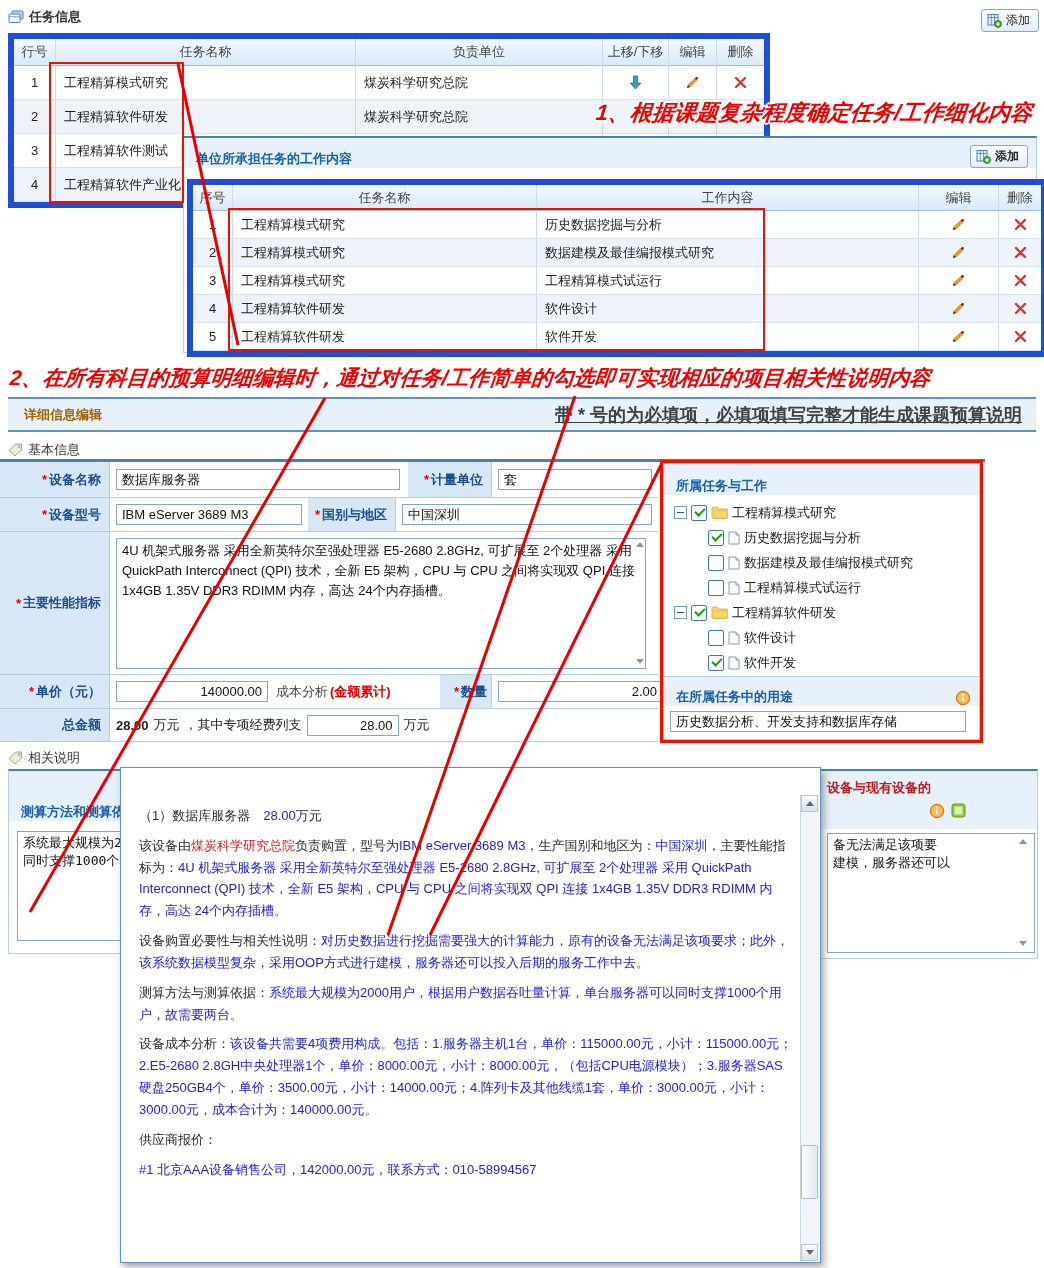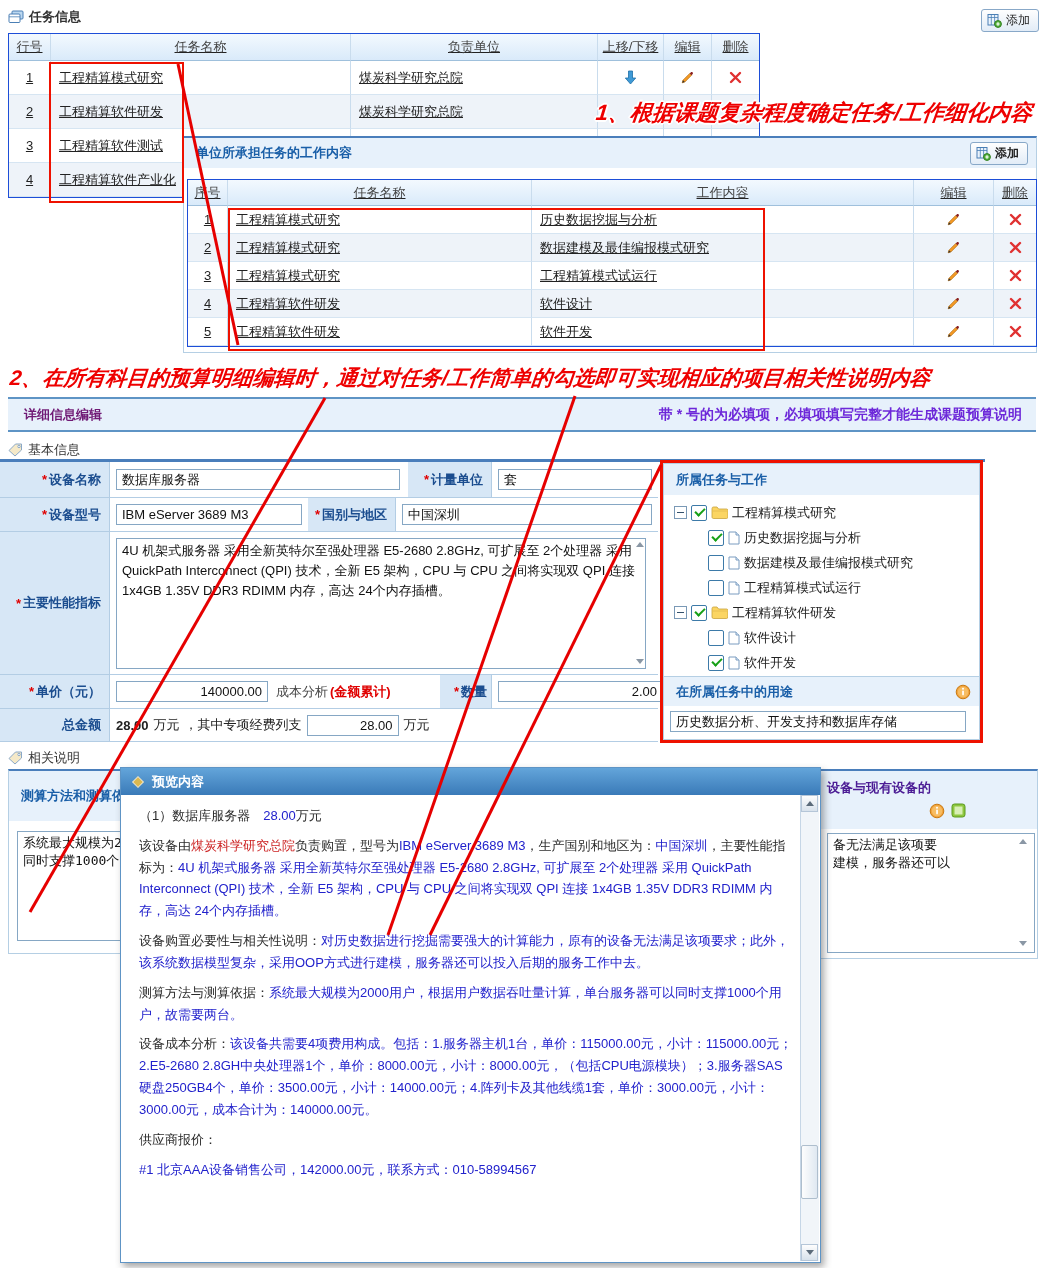--- a/index.html
+++ b/index.html
@@ -6,50 +6,50 @@
   #page{position:relative;width:1044px;height:1268px;background:#fff;overflow:hidden;
         font-family:"Liberation Sans","DejaVu Sans",sans-serif;font-size:13px;color:#222;}
   .abs{position:absolute;}
 
   
   .sec-head{display:flex;align-items:center;gap:5px;font-weight:bold;color:#333;}
   .btn{display:inline-flex;align-items:center;gap:4px;border:1px solid #88a8c8;border-radius:3px;
        background:linear-gradient(#fefefe,#e2ecf7);padding:2px 8px 2px 5px;font-size:12px;color:#222;cursor:pointer;}
 
   
-  .tbl{border:1px solid #1d4ed8;background:#fff;text-decoration:underline;}
+  .tbl{border:6px solid #1d4ed8;background:#fff;}
   .trow{display:flex;}
   .tc{box-sizing:border-box;border-right:1px solid #c9dced;border-bottom:1px solid #d6e5f2;
       display:flex;align-items:center;padding:0 8px;overflow:hidden;white-space:nowrap;}
   .tc:last-child{border-right:none;}
   .th .tc{background:linear-gradient(#f3f9fe,#d9eafa);justify-content:center;color:#444;border-bottom:1px solid #9fc0dc;}
   .cen{justify-content:center;}
   .alt{background:#eef3f9;}
 
   
   .t1 .c1{width:42px;}.t1 .c2{width:300px;}.t1 .c3{width:247px;}.t1 .c4{width:66px;}.t1 .c5{width:48px;}.t1 .c6{width:47px;}
   .t1 .trow{height:34px;}.t1 .th{height:27px;}.t1 .th .tc{height:27px;}
   
   .t2 .c1{width:40px;text-align:right;}.t2 .c2{width:304px;}.t2 .c3{width:382px;}.t2 .c4{width:80px;}.t2 .c5{width:42px;}
   .t2 .trow{height:28px;}.t2 .th{height:26px;}.t2 .th .tc{height:26px;}
 
   
   .panel{box-sizing:border-box;border:1px solid #b5cfe4;border-top:2px solid #4a7ebb;background:#fff;}
-  .panel-strip{background:#e7f1fb;display:flex;align-items:center;justify-content:space-between;
+  .panel-strip{background:#e7f1fb;display:flex;align-items:flex-end;justify-content:space-between;
                padding:0 8px 0 12px;font-weight:bold;color:#1a5fa8;}
   .redbox{border:2px solid #ee1100;pointer-events:none;}
 
   .ann{font-weight:bold;font-style:italic;color:#ee0000;transform:skewX(-6deg);white-space:nowrap;
        text-shadow:-2px 0 #fff,2px 0 #fff,0 -2px #fff,0 2px #fff,-1px -1px #fff,1px 1px #fff,1px -1px #fff,-1px 1px #fff;}
 
   
   #detailbar{box-sizing:border-box;background:#e7f1fb;border-top:2px solid #5e94c5;border-bottom:2px solid #5e94c5;
              display:flex;align-items:center;justify-content:space-between;padding:0 14px 0 16px;}
-  #detailbar .l{font-weight:bold;color:#701a75;}
-  #detailbar .r{font-weight:bold;color:#6d28d9;font-size:14px;}
+  #detailbar .l{font-weight:bold;color:#a16207;}
+  #detailbar .r{font-weight:bold;color:#404040;font-size:18px;text-decoration:underline;}
 
   
   .frow{display:flex;border-bottom:1px solid #b3cde4;box-sizing:border-box;}
   .fcell{box-sizing:border-box;display:flex;align-items:center;padding:0 6px;}
   .flabel{background:#d7e7f6;justify-content:flex-end;font-weight:bold;color:#1b4d8f;padding-right:8px;border-right:1px solid #b3cde4;}
   .star{color:#e00000;margin-right:2px;font-weight:bold;}
   input.fi,.ftext{box-sizing:border-box;border:1px solid #86a7c4;background:#fff;font:13px "Liberation Sans","DejaVu Sans",sans-serif;
            color:#111;padding:2px 5px;}
   .num{text-align:right;}
   .w110{width:110px;}
@@ -491,21 +491,21 @@
   <div class="abs panel" style="left:8px;top:769px;width:497px;height:185px;">
     <div class="panel-strip" style="height:50px;justify-content:flex-start;">
       <span>测算方法和测算依</span>
     </div>
     <div class="ftext" style="position:absolute;left:8px;top:60px;width:478px;height:110px;white-space:pre-wrap;font-family:'DejaVu Sans Mono','Liberation Mono',monospace;font-size:13px;">系统最大规模为2
 同时支撑1000个</div>
   </div>
 
   <div class="abs panel" style="left:530px;top:769px;width:508px;height:190px;">
     <div style="height:58px;background:#e7f1fb;position:relative;">
-      <span style="position:absolute;left:296px;top:8px;font-weight:bold;color:#4c1d95;">设备与现有设备的</span>
+      <span style="position:absolute;left:296px;top:8px;font-weight:bold;color:#b91c1c;">设备与现有设备的</span>
       <span style="position:absolute;left:398px;top:32px;display:flex;gap:6px;">
         <span>
             <svg width="16" height="16" viewBox="0 0 16 16">
               <circle cx="8" cy="8" r="6.8" fill="#f2a33c" stroke="#c97a12"></circle>
               <circle cx="8" cy="8" r="5.2" fill="#f7bd63"></circle>
               <rect x="7.2" y="6.6" width="1.7" height="4.8" rx="0.8" fill="#fff"></rect>
               <circle cx="8" cy="4.7" r="1" fill="#fff"></circle>
             </svg>
           </span>
         <span>
@@ -516,28 +516,20 @@
           </span>
       </span>
     </div>
     <div class="ftext" style="position:absolute;left:296px;top:62px;width:208px;height:120px;white-space:pre-wrap;font-family:'DejaVu Sans Mono','Liberation Mono',monospace;font-size:13px;">备无法满足该项要
 建模，服务器还可以</div>
     <span class="mini-tri-up" style="right:10px;top:68px;"></span>
     <span class="mini-tri-dn" style="right:10px;bottom:12px;"></span>
   </div>
 
   <div id="modal" class="abs" style="left:120px;top:767px;width:701px;height:496px;z-index:10;">
-    <div id="modal-title">
-      <span>
-        <svg width="14" height="14" viewBox="0 0 14 14">
-            <rect x="3.2" y="3.2" width="7.6" height="7.6" transform="rotate(45 7 7)" fill="#dcb84f" stroke="#f2e7c8"></rect>
-          </svg>
-      </span>
-      <span>预览内容</span>
-    </div>
     <div class="mbody">
       <p class="para"><span class="c-k">（1）数据库服务器　</span><span class="c-b">28.00</span><span class="c-k">万元</span></p>
       <p class="para"><span class="c-k">该设备由</span><span class="c-r">煤炭科学研究总院</span><span class="c-k">负责购置，型号为</span><span class="c-b">IBM eServer 3689 M3</span><span class="c-k">，生产国别和地区为：</span><span class="c-b">中国深圳</span><span class="c-k">，主要性能指标为：</span><span class="c-b">4U 机架式服务器 采用全新英特尔至强处理器 E5-2680 2.8GHz, 可扩展至 2个处理器 采用 QuickPath Interconnect (QPI) 技术，全新 E5 架构，CPU 与 CPU 之间将实现双 QPI 连接 1x4GB 1.35V DDR3 RDIMM 内存，高达 24个内存插槽。</span></p>
       <p class="para"><span class="c-k">设备购置必要性与相关性说明：</span><span class="c-b">对历史数据进行挖掘需要强大的计算能力，原有的设备无法满足该项要求；此外，该系统数据模型复杂，采用OOP方式进行建模，服务器还可以投入后期的服务工作中去。</span></p>
       <p class="para"><span class="c-k">测算方法与测算依据：</span><span class="c-b">系统最大规模为2000用户，根据用户数据吞吐量计算，单台服务器可以同时支撑1000个用户，故需要两台。</span></p>
       <p class="para"><span class="c-k">设备成本分析：</span><span class="c-b">该设备共需要4项费用构成。包括：1.服务器主机1台，单价：115000.00元，小计：115000.00元；2.E5-2680 2.8GH中央处理器1个，单价：8000.00元，小计：8000.00元，（包括CPU电源模块）；3.服务器SAS硬盘250GB4个，单价：3500.00元，小计：14000.00元；4.阵列卡及其他线缆1套，单价：3000.00元，小计：3000.00元，成本合计为：140000.00元。</span></p>
       <p class="para"><span class="c-k">供应商报价：</span></p>
       <p class="para"><span class="c-b">#1 北京AAA设备销售公司，142000.00元，联系方式：010-58994567</span></p>
     </div>
     <div class="sbar" style="right:1px;top:27px;bottom:1px;width:18px;">

